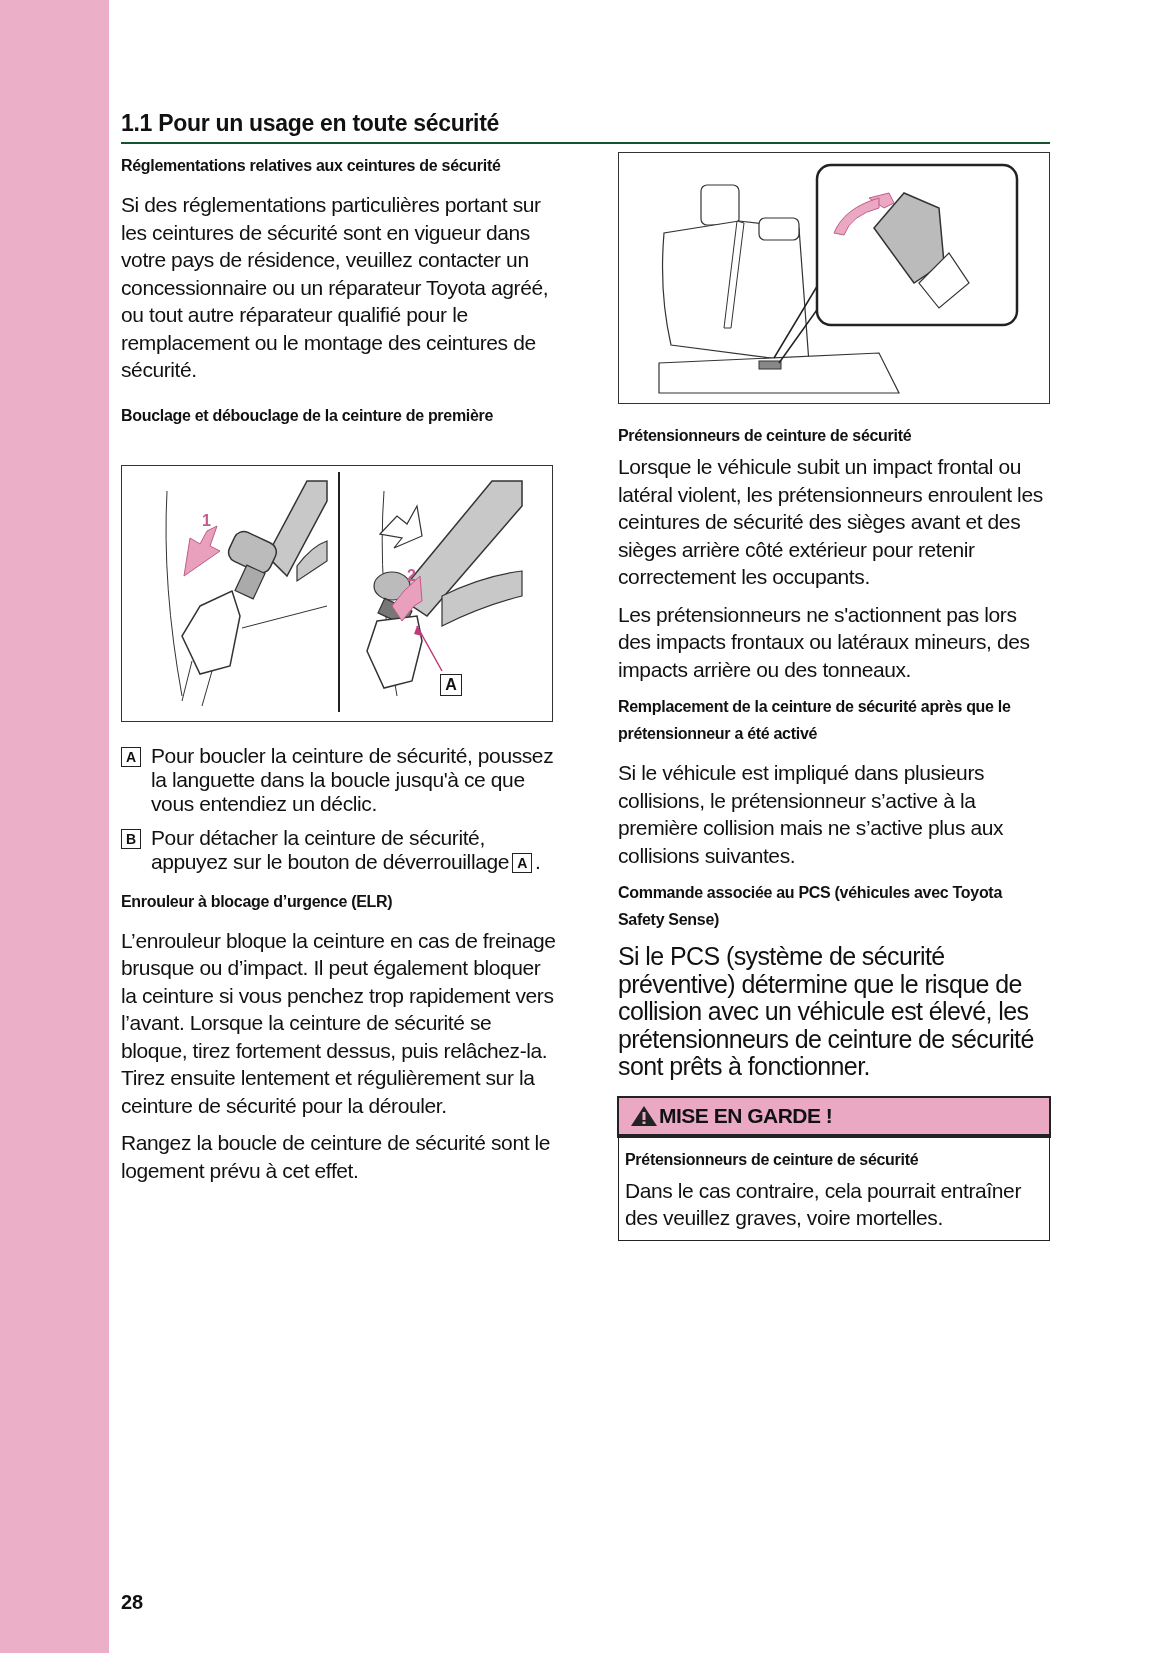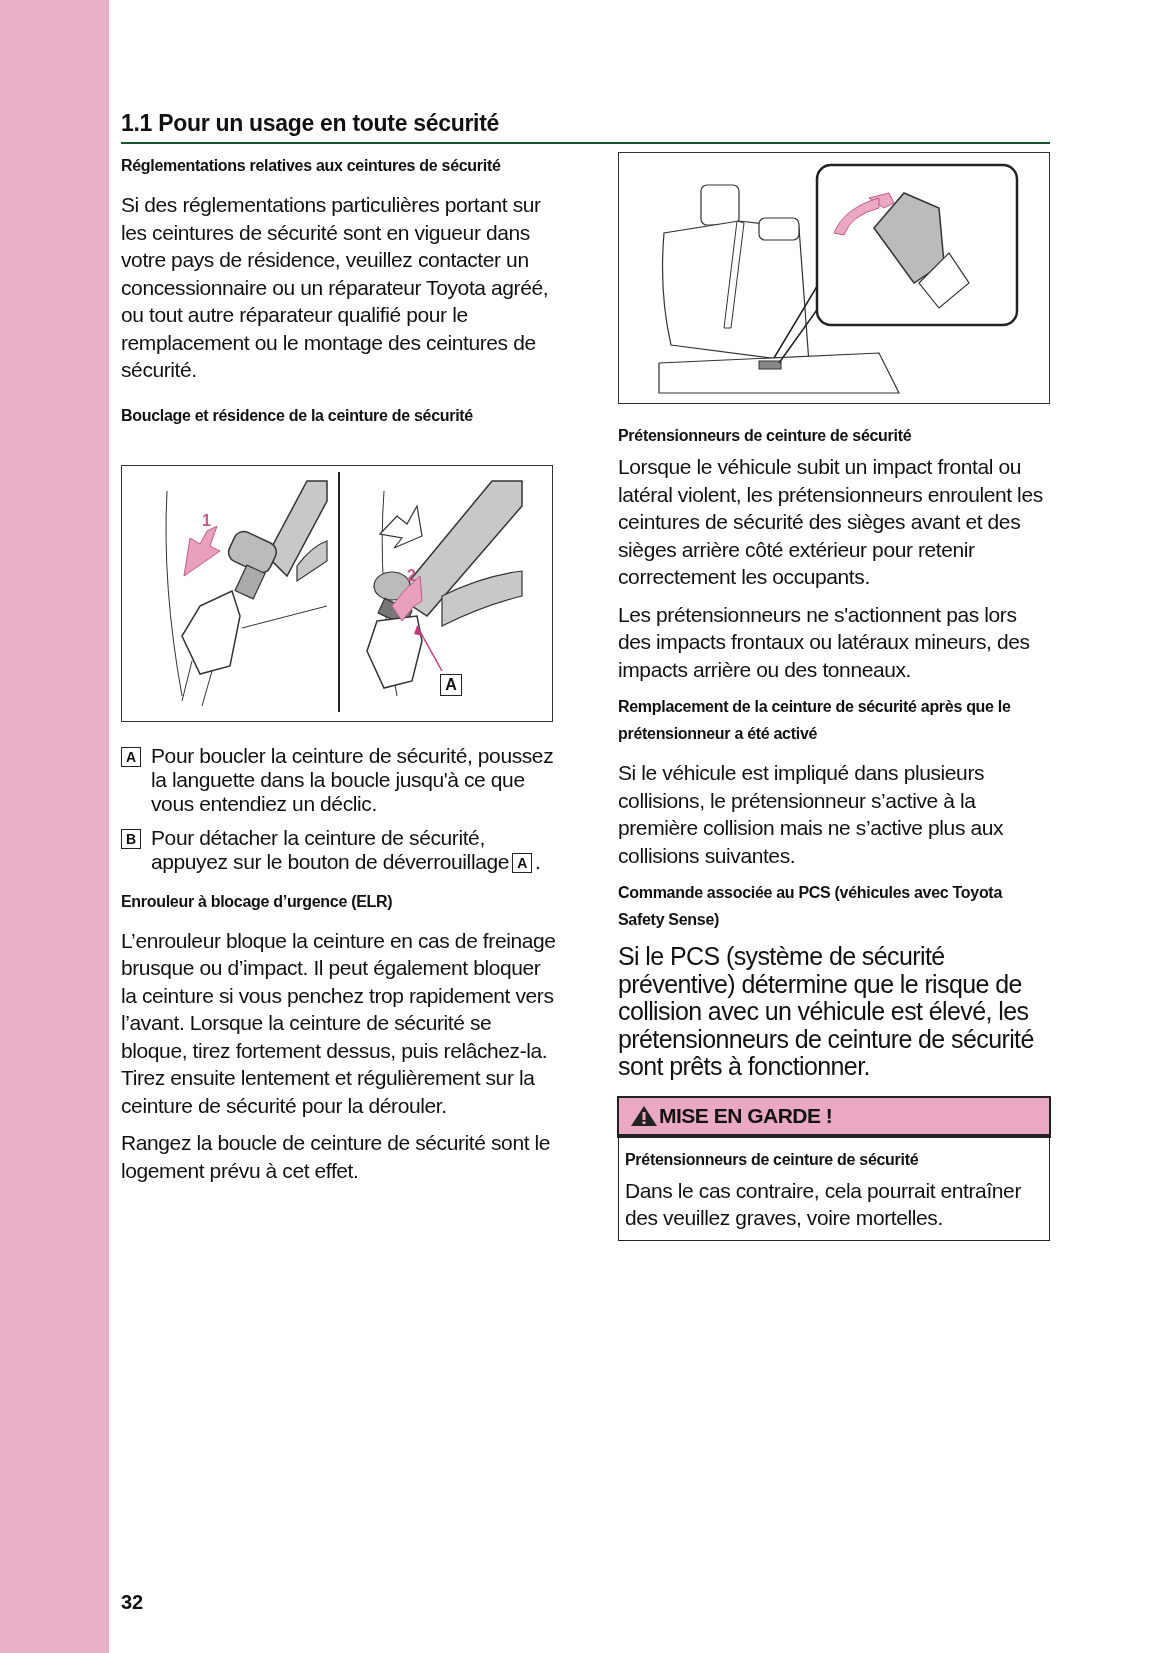--- a/index.html
+++ b/index.html
@@ -36,21 +36,21 @@
 <div class="sidebar"></div>
 
 <div class="header">
   <h1>1.1  Pour un usage en toute sécurité</h1>
 </div>
 
 <div class="col left">
   <h2>Réglementations relatives aux ceintures de sécurité</h2>
   <p>Si des réglementations particulières portant sur les ceintures de sécurité sont en vigueur dans votre pays de résidence, veuillez contacter un concessionnaire ou un réparateur Toyota agréé, ou tout autre réparateur qualifié pour le remplacement ou le montage des ceintures de sécurité.</p>
 
-  <h2 style="margin-top:18px;">Bouclage et résidence de la ceinture de sécurité</h2>
+  <h2 style="margin-top:18px;">Bouclage et débouclage de la ceinture de première</h2>
 
   <div class="fig fig1">
     <svg width="430" height="254" viewBox="0 0 430 254">
 
       <path d="M45 25 Q40 120 60 230" stroke="#333" fill="none" stroke-width="1"></path>
       <path d="M145 90 L185 15 L205 15 L205 35 L165 110 Z" fill="#c8c8c8" stroke="#333" stroke-width="1.5"></path>
       <path d="M175 100 Q190 80 205 75 L205 95 Q190 105 175 115 Z" fill="#c8c8c8" stroke="#333" stroke-width="1.2"></path>
       <rect x="108" y="70" width="45" height="32" rx="10" fill="#bbb" stroke="#333" stroke-width="1.5" transform="rotate(25 130 86)"></rect>
       <rect x="118" y="102" width="20" height="28" fill="#aaa" stroke="#333" stroke-width="1.2" transform="rotate(25 128 116)"></rect>
       <path d="M78 140 L110 125 L118 150 L108 200 L78 208 L60 170 Z" fill="#fff" stroke="#333" stroke-width="1.5"></path>
@@ -127,13 +127,13 @@
       </svg>
       <span>MISE EN GARDE !</span>
     </div>
     <div class="warn-body">
       <h2 style="margin-bottom:4px;">Prétensionneurs de ceinture de sécurité</h2>
       <p style="margin-bottom:0;">Dans le cas contraire, cela pourrait entraîner des veuillez graves, voire mortelles.</p>
     </div>
   </div>
 </div>
 
-<div class="pageno">32</div>
+<div class="pageno">28</div>
 
 </body></html>

